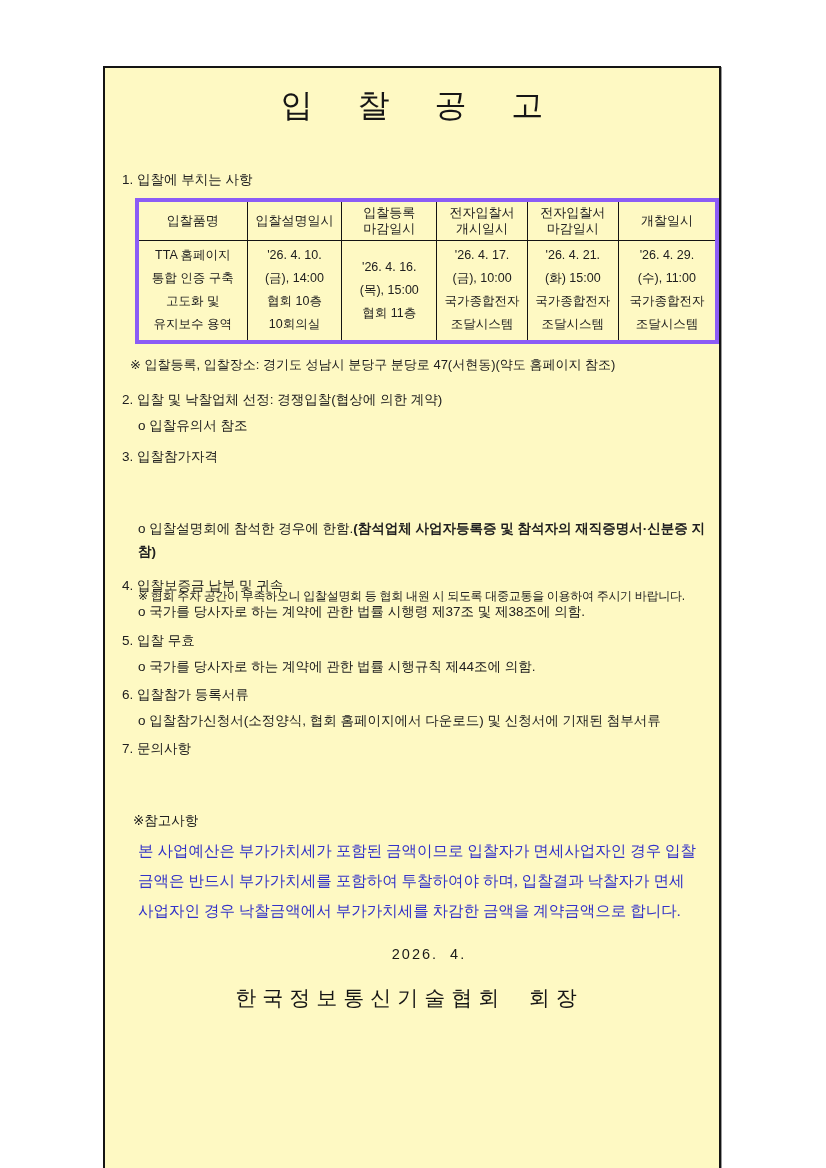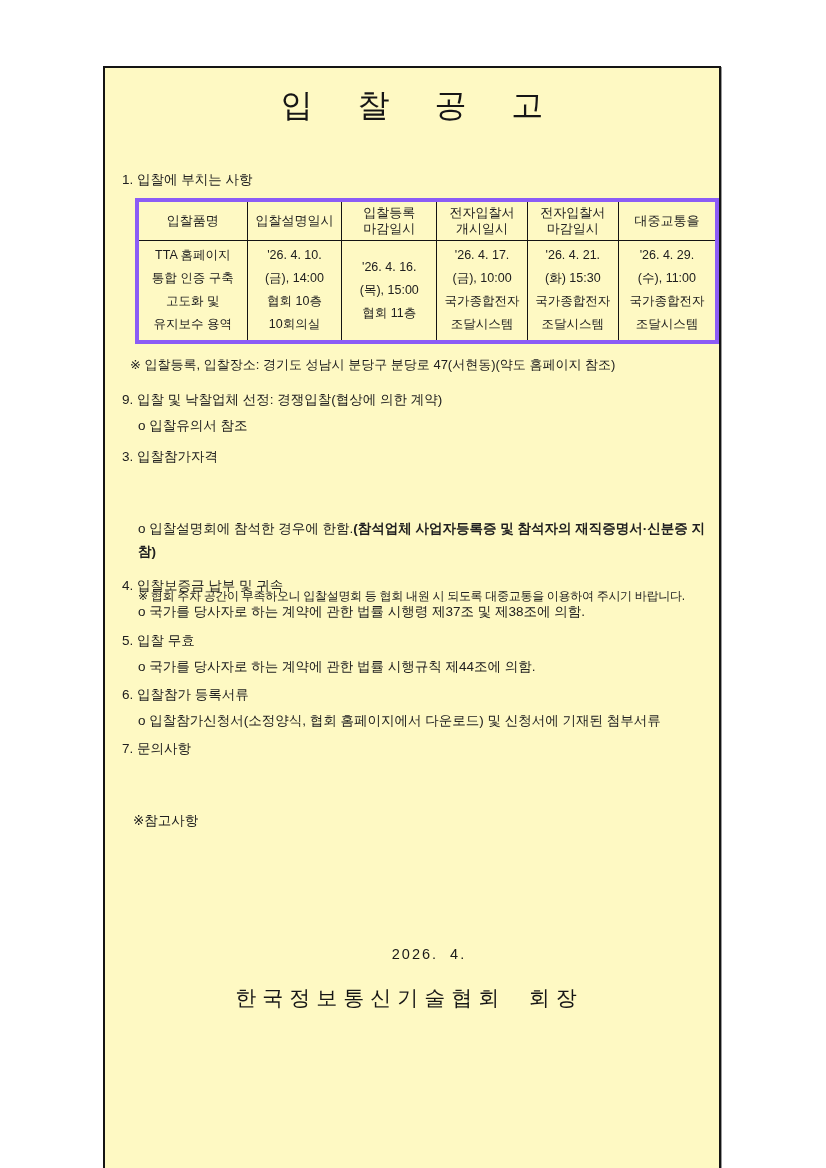--- a/index.html
+++ b/index.html
@@ -111,69 +111,72 @@
       <tbody>
         <tr>
           <th>입찰품명</th>
           <th>입찰설명일시</th>
           <th>입찰등록
 마감일시</th>
           <th>전자입찰서
 개시일시</th>
           <th>전자입찰서
 마감일시</th>
-          <th>대중교통을</th>
+          <th>개찰일시</th>
         </tr>
         <tr>
           <td>TTA 홈페이지
 통합 인증 구축
 고도화 및
 유지보수 용역</td>
           <td>'26. 4. 10.
 (금), 14:00
 협회 10층
 10회의실</td>
           <td>'26. 4. 16.
 (목), 15:00
 협회 11층</td>
           <td>'26. 4. 17.
 (금), 10:00
 국가종합전자
 조달시스템</td>
           <td>'26. 4. 21.
-(화) 15:30
+(화) 15:00
 국가종합전자
 조달시스템</td>
           <td>'26. 4. 29.
 (수), 11:00
 국가종합전자
 조달시스템</td>
         </tr>
       </tbody>
     </table>
 
     <div class="tbl-note">※ 입찰등록, 입찰장소: 경기도 성남시 분당구 분당로 47(서현동)(약도 홈페이지 참조)</div>
 
-    <div class="sec-heading" style="top:323px">9. 입찰 및 낙찰업체 선정: 경쟁입찰(협상에 의한 계약)</div>
+    <div class="sec-heading" style="top:323px">2. 입찰 및 낙찰업체 선정: 경쟁입찰(협상에 의한 계약)</div>
     <div class="sec-item" style="top:346px">o 입찰유의서 참조</div>
 
     <div class="sec-heading" style="top:380px">3. 입찰참가자격</div>
     <div class="sec-item" style="top:449px"><span>o 입찰설명회에 참석한 경우에 한함.</span><span class="bold-tail">(참석업체 사업자등록증 및 참석자의 재직증명서·신분증 지참)</span></div>
     <div class="sec-item small-note" style="top:473px">※ 협회 주차 공간이 부족하오니 입찰설명회 등 협회 내원 시 되도록 대중교통을 이용하여 주시기 바랍니다.</div>
 
     <div class="sec-heading" style="top:509px">4. 입찰보증금 납부 및 귀속</div>
     <div class="sec-item" style="top:532px">o 국가를 당사자로 하는 계약에 관한 법률 시행령 제37조 및 제38조에 의함.</div>
 
     <div class="sec-heading" style="top:564px">5. 입찰 무효</div>
     <div class="sec-item" style="top:587px">o 국가를 당사자로 하는 계약에 관한 법률 시행규칙 제44조에 의함.</div>
 
     <div class="sec-heading" style="top:618px">6. 입찰참가 등록서류</div>
     <div class="sec-item" style="top:641px">o 입찰참가신청서(소정양식, 협회 홈페이지에서 다운로드) 및 신청서에 기재된 첨부서류</div>
 
     <div class="sec-heading" style="top:672px">7. 문의사항</div>
 
     <div class="ref-heading">※참고사항</div>
+    <div class="ref-body" id="ref-body" style="color: rgb(50, 50, 200);">본 사업예산은 부가가치세가 포함된 금액이므로 입찰자가 면세사업자인 경우 입찰
+금액은 반드시 부가가치세를 포함하여 투찰하여야 하며, 입찰결과 낙찰자가 면세
+사업자인 경우 낙찰금액에서 부가가치세를 차감한 금액을 계약금액으로 합니다.</div>
 
     <div class="footer-date">2026.  4.</div>
     <div class="footer-signature">한국정보통신기술협회  회장</div>
 
   </div>
 </div>
 
 </body></html>

